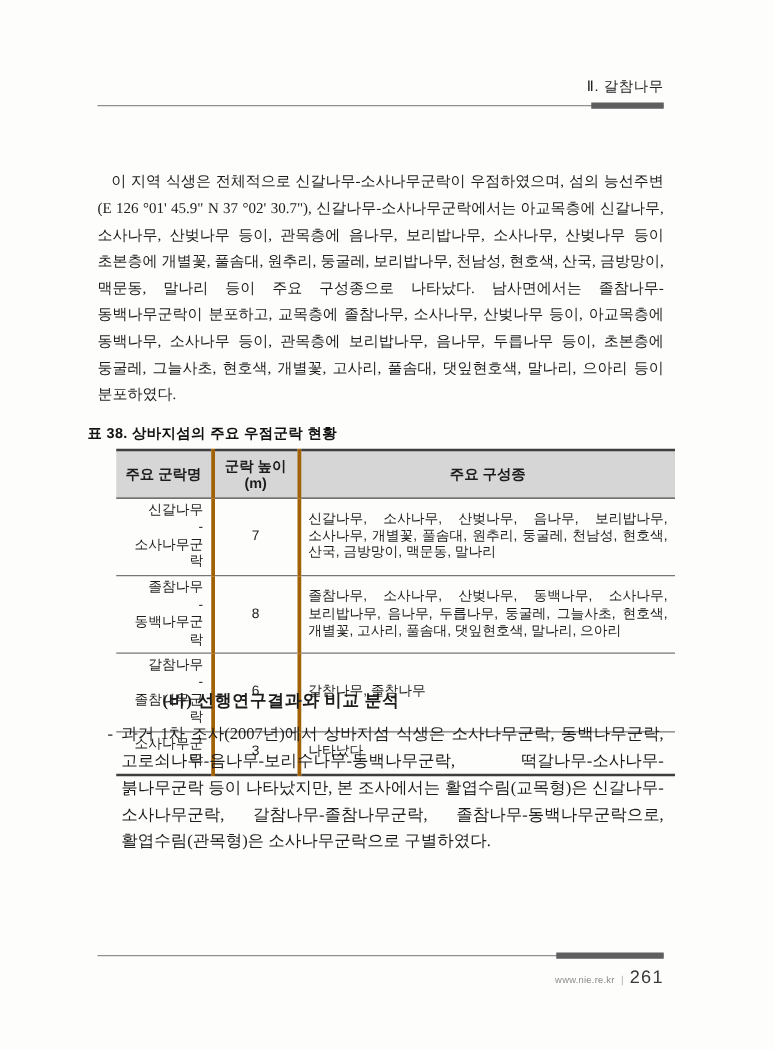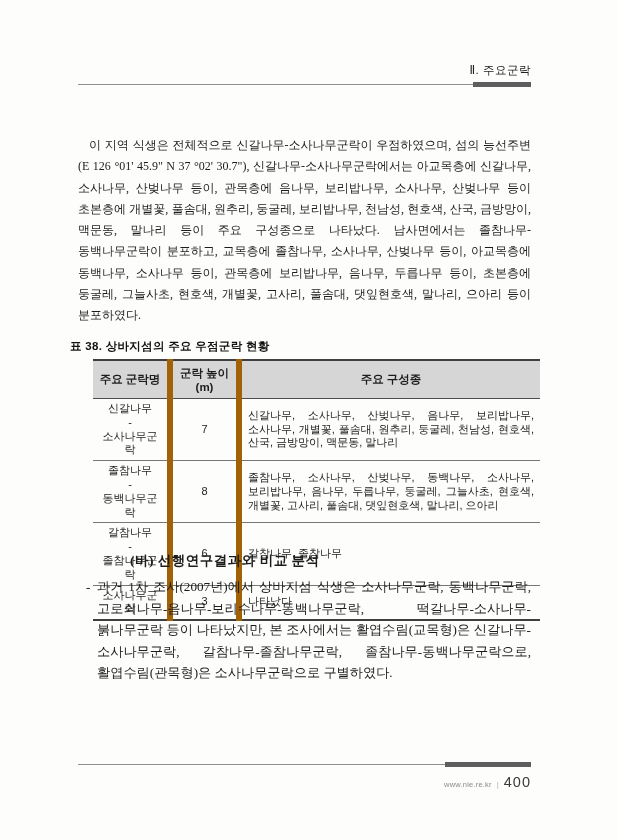--- a/index.html
+++ b/index.html
@@ -58,22 +58,22 @@
   table.survey col.c2 { width:69px; }
   table.survey th {
     background:#d6d6d6; font-weight:bold; font-size:11.5px;
     padding:5px 2px; border-bottom:1px solid #4d4d4d; text-align:center;
   }
   table.survey td {
     padding:3px 6px; vertical-align:middle; line-height:13.8px;
     border-bottom:1px solid #777;
   }
   table.survey tr:last-child td { border-bottom:none; }
-  table.survey .sep { border-left:6px solid #a16207; }
-  td.cell-name { text-align:center; padding:3px 2px; }
+  table.survey .sep { border-left:3px solid #a16207; }
+  td.cell-name { text-align:right; padding:3px 2px; }
   td.cell-height { text-align:center; }
   td.cell-species { text-align:justify; word-break:keep-all; }
   .name-line { display:block; }
 
   
   .heading-ba {
     position:absolute; left:101px; top:552px;
     font-size:13.5px; font-weight:bold; letter-spacing:0.5px;padding-left:29px;
   }
   .list-item {
@@ -104,21 +104,21 @@
   .doc-footer .site-url { font-size:7.5px; color:#8a8a8a; letter-spacing:0.2px; }
   .doc-footer .footer-sep { font-size:8px; color:#b0b0b0; margin:0 5px; }
   .doc-footer .page-number { font-size:14.5px; color:#3a3a3a; letter-spacing:1px; }
 </style>
 </head>
 <body>
 
 <div class="page">
 
   <div class="doc-header">
-    <span class="section-label gothic">Ⅱ. 주요군락</span>
+    <span class="section-label gothic">Ⅱ. 갈참나무</span>
   </div>
   <div class="header-rule">
     <span class="accent-bar"></span>
   </div>
 
   <p class="para-ma">이 지역 식생은 전체적으로 신갈나무-소사나무군락이 우점하였으며, 섬의 능선주변(E 126 °01' 45.9" N 37 °02' 30.7"), 신갈나무-소사나무군락에서는 아교목층에 신갈나무, 소사나무, 산벚나무 등이, 관목층에 음나무, 보리밥나무, 소사나무, 산벚나무 등이 초본층에 개별꽃, 풀솜대, 원추리, 둥굴레, 보리밥나무, 천남성, 현호색, 산국, 금방망이, 맥문동, 말나리 등이 주요 구성종으로 나타났다. 남사면에서는 졸참나무-동백나무군락이 분포하고, 교목층에 졸참나무, 소사나무, 산벚나무 등이, 아교목층에 동백나무, 소사나무 등이, 관목층에 보리밥나무, 음나무, 두릅나무 등이, 초본층에 둥굴레, 그늘사초, 현호색, 개별꽃, 고사리, 풀솜대, 댓잎현호색, 말나리, 으아리 등이 분포하였다.</p>
 
   <div class="table-caption gothic">표 38. 상바지섬의 주요 우점군락 현황</div>
 
   <table class="survey gothic">
@@ -175,16 +175,16 @@
   <h2 class="heading-ba">(바) 선행연구결과와 비교 분석</h2>
   <div class="list-item">
     <span class="dash">-</span>
     <p class="list-text">과거 1차 조사(2007년)에서 상바지섬 식생은 소사나무군락, 동백나무군락, 고로쇠나무-음나무-보리수나무-동백나무군락, 떡갈나무-소사나무-붉나무군락 등이 나타났지만, 본 조사에서는 활엽수림(교목형)은 신갈나무-소사나무군락, 갈참나무-졸참나무군락, 졸참나무-동백나무군락으로, 활엽수림(관목형)은 소사나무군락으로 구별하였다.</p>
   </div>
 
   <div class="footer-rule">
     <span class="accent-bar"></span>
   </div>
   <div class="doc-footer">
-    <span class="site-url gothic">www.nie.re.kr</span><span class="footer-sep gothic">|</span><span class="page-number gothic">400</span>
+    <span class="site-url gothic">www.nie.re.kr</span><span class="footer-sep gothic">|</span><span class="page-number gothic">261</span>
   </div>
 
 </div>
 
 </body></html>

